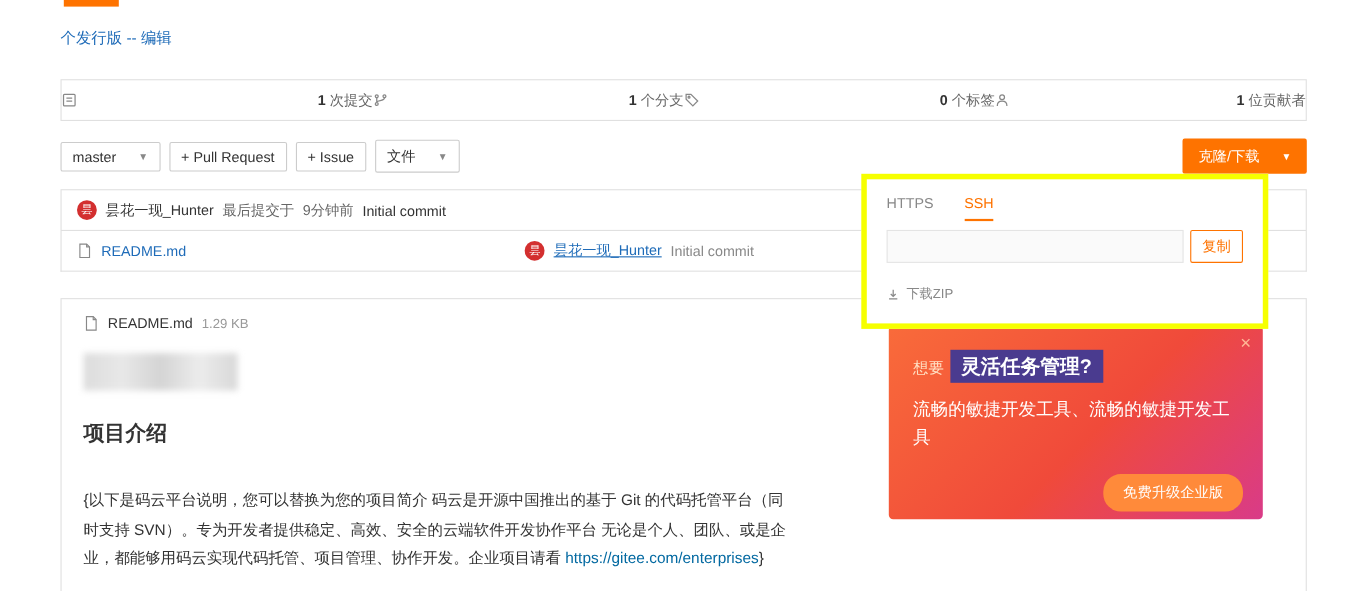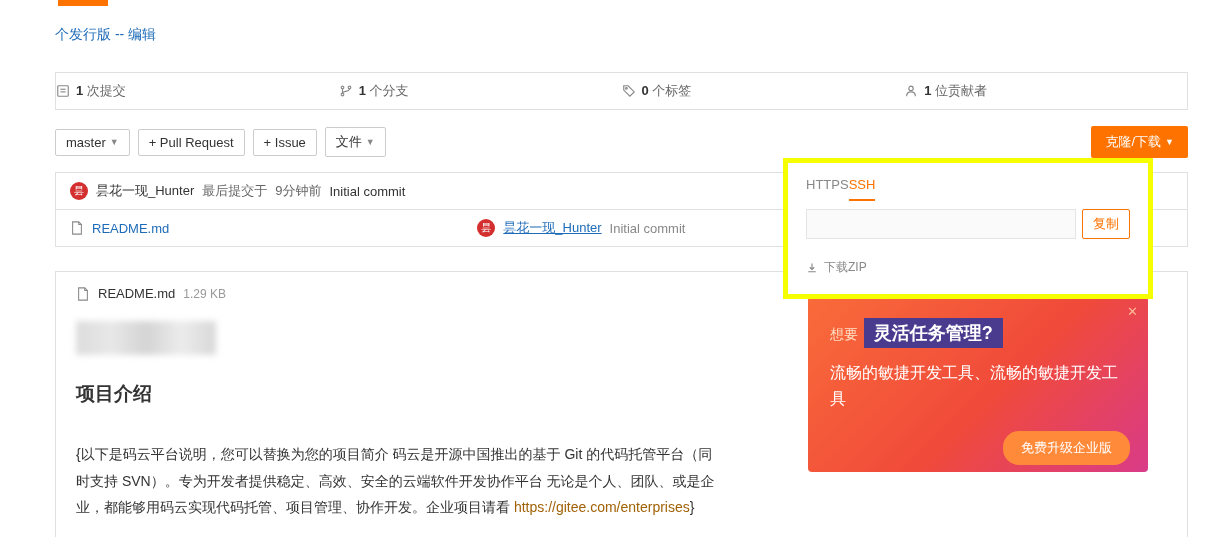--- a/index.html
+++ b/index.html
@@ -1,45 +1,45 @@
 <!DOCTYPE html>
 <html><head>
 <meta charset="utf-8">
 <style>
 *{box-sizing:border-box;margin:0;padding:0}
 body{font-family:-apple-system,BlinkMacSystemFont,"Segoe UI","Microsoft YaHei",sans-serif;font-size:13px;color:#333;background:#fff;width:1228px}
 .container{padding:0 40px 40px 55px}
 .top-tab{height:6px;background:#fe7300;width:50px;margin-left:3px;margin-bottom:20px}
 .desc{color:#1e6bb8;font-size:14px;margin-bottom:28px;cursor:pointer}
 .stats-bar{display:flex;border:1px solid #e0e0e0;height:38px;align-items:center;margin-bottom:16px}
-.stat{flex:1;text-align:center;color:#666;font-size:13px;display:flex;align-items:center;justify-content:flex-start;gap:6px;cursor:pointer}
+.stat{flex:1;text-align:center;color:#666;font-size:13px;display:flex;align-items:center;justify-content:space-between;gap:6px;cursor:pointer}
 .stat b{color:#333;font-weight:600}
 .icon{display:inline-block;width:14px;height:14px}
 .toolbar{display:flex;gap:8px;margin-bottom:14px;align-items:center}
-.btn{border:1px solid #ccc;background:#fff;padding:5px 10px;font-size:13px;color:#333;cursor:pointer;border-radius:2px;display:inline-flex;align-items:center;gap:4px}
+.btn{border:1px solid #ccc;background:#fff;padding:5px 10px;font-size:13px;color:#333;cursor:pointer;border-radius:2px;display:inline-flex;align-items:center;gap:20px}
 .btn-orange{background:#fe7300;color:#fff;border:none;padding:7px 14px;font-size:13px}
 .spacer{flex:1}
 .commit-row{border:1px solid #e0e0e0;padding:9px 14px;display:flex;align-items:center;gap:8px;font-size:13px;color:#666;margin-bottom:0}
 .avatar{width:18px;height:18px;border-radius:50%;background:#d32f2f;color:#fff;font-size:10px;display:inline-flex;align-items:center;justify-content:center}
 .commit-row .name{color:#333}
 .commit-row .msg{color:#333}
 .file-row{border:1px solid #e0e0e0;border-top:none;padding:9px 14px;display:flex;align-items:center;gap:8px;font-size:13px;margin-bottom:24px}
 .file-row .fn{color:#1e6bb8}
 .file-row .mid{margin-left:300px;display:flex;align-items:center;gap:8px}
 .file-row .author{color:#1e6bb8;text-decoration:underline}
 .readme-box{border:1px solid #e0e0e0;padding:14px 20px}
 .readme-head{display:flex;align-items:center;gap:8px;font-size:13px;margin-bottom:20px}
 .readme-head .size{color:#999;font-size:12px}
 .blur-box{width:140px;height:34px;background:linear-gradient(90deg,#dcdcdc,#e8e8e8,#d4d4d4,#ececec,#d8d8d8);filter:blur(3px);margin-bottom:26px}
 .readme-title{font-size:19px;font-weight:700;margin-bottom:34px}
 .readme-body{font-size:14px;line-height:1.9;color:#333}
-.readme-body a{color:#a16207;text-decoration:none}
+.readme-body a{color:#0369a1;text-decoration:none}
 .readme-sub{font-size:15px;font-weight:700;margin-top:26px}
 .popup{position:absolute;right:75px;top:158px;width:370px;background:#fff;border:5px solid #f6ff00;padding:14px 18px 18px;z-index:10}
-.popup-tabs{display:flex;font-size:13px;margin-bottom:8px}
+.popup-tabs{display:flex;gap:28px;font-size:13px;margin-bottom:8px}
 .popup-tab{color:#888;cursor:pointer;padding-bottom:7px}
 .popup-tab.active{color:#fe7300;border-bottom:2px solid #fe7300}
 .popup-input-row{display:flex;gap:6px;align-items:center}
 .popup-input{flex:1;height:30px;border:1px solid #e4e4e4;background:#fafafa;padding:0 8px;font-size:12px}
 .btn-copy{border:1px solid #fe7300;color:#fe7300;background:#fff;padding:5px 10px;font-size:13px;cursor:pointer;border-radius:2px}
 .popup-dl{text-align:center;color:#888;font-size:12px;margin-top:20px;display:flex;align-items:center;justify-content:flex-start;gap:6px;cursor:pointer}
 .promo{position:absolute;right:80px;top:296px;width:340px;height:176px;background:linear-gradient(135deg,#f96b3a 0%,#f04a3a 55%,#d93b88 100%);border-radius:4px;padding:22px 22px;color:#fff}
 .promo .wanted{font-size:14px;color:#ffe0c4}
 .promo .big{display:inline-block;background:#4a3b8f;color:#fff;font-size:18px;font-weight:700;padding:3px 10px;margin-left:2px}
 .promo .line2{font-size:16px;margin-top:12px;line-height:1.6}

